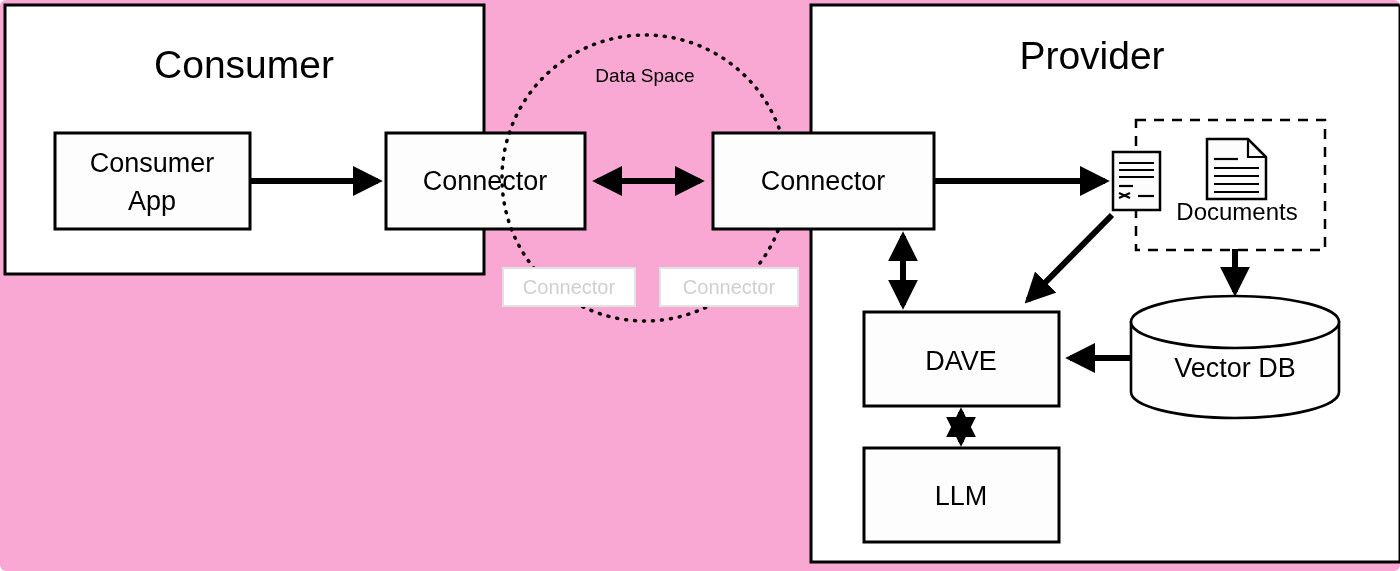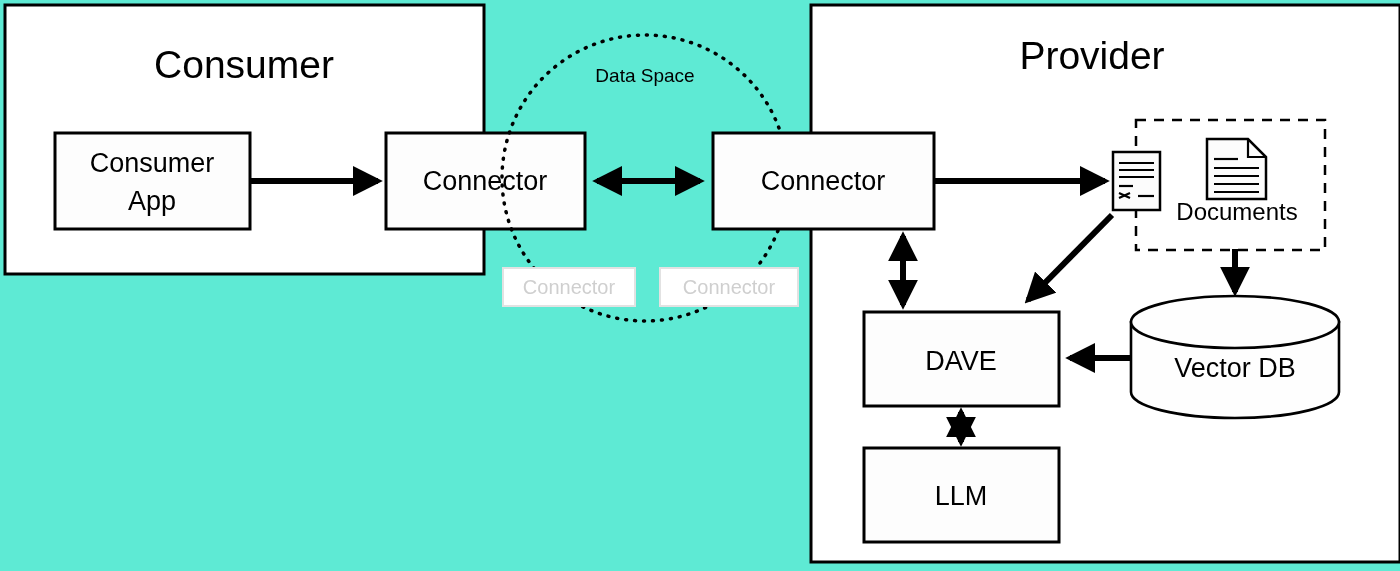--- a/index.html
+++ b/index.html
@@ -7,22 +7,23 @@
     padding: 0;
     background: #ffffff;
   }
   body {
     font-family: "Liberation Sans", sans-serif;
   }
   #diagram-root {
     position: relative;
     width: 1400px;
     height: 571px;
-    background: #5eead4;
+    background: #f9a8d4;
     overflow: hidden;
+    border-radius: 6px;
   }
   svg#diagram-svg {
     display: block;
     width: 1400px;
     height: 571px;
   }
   .node-box {
     fill: #fdfdfd;
     stroke: #000000;
     stroke-width: 3;

